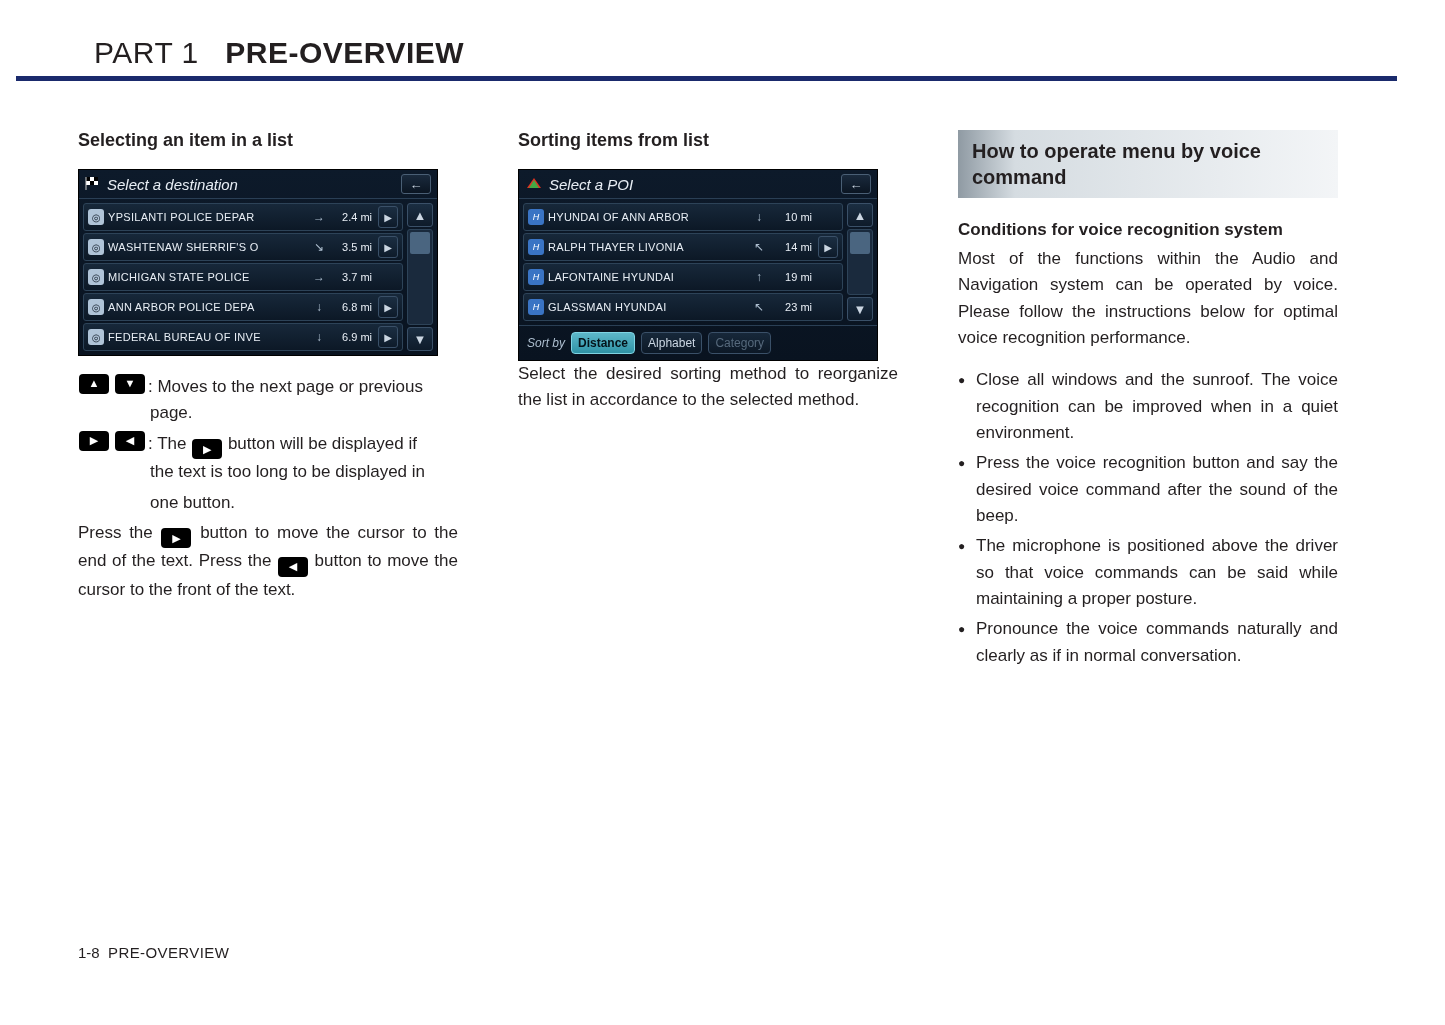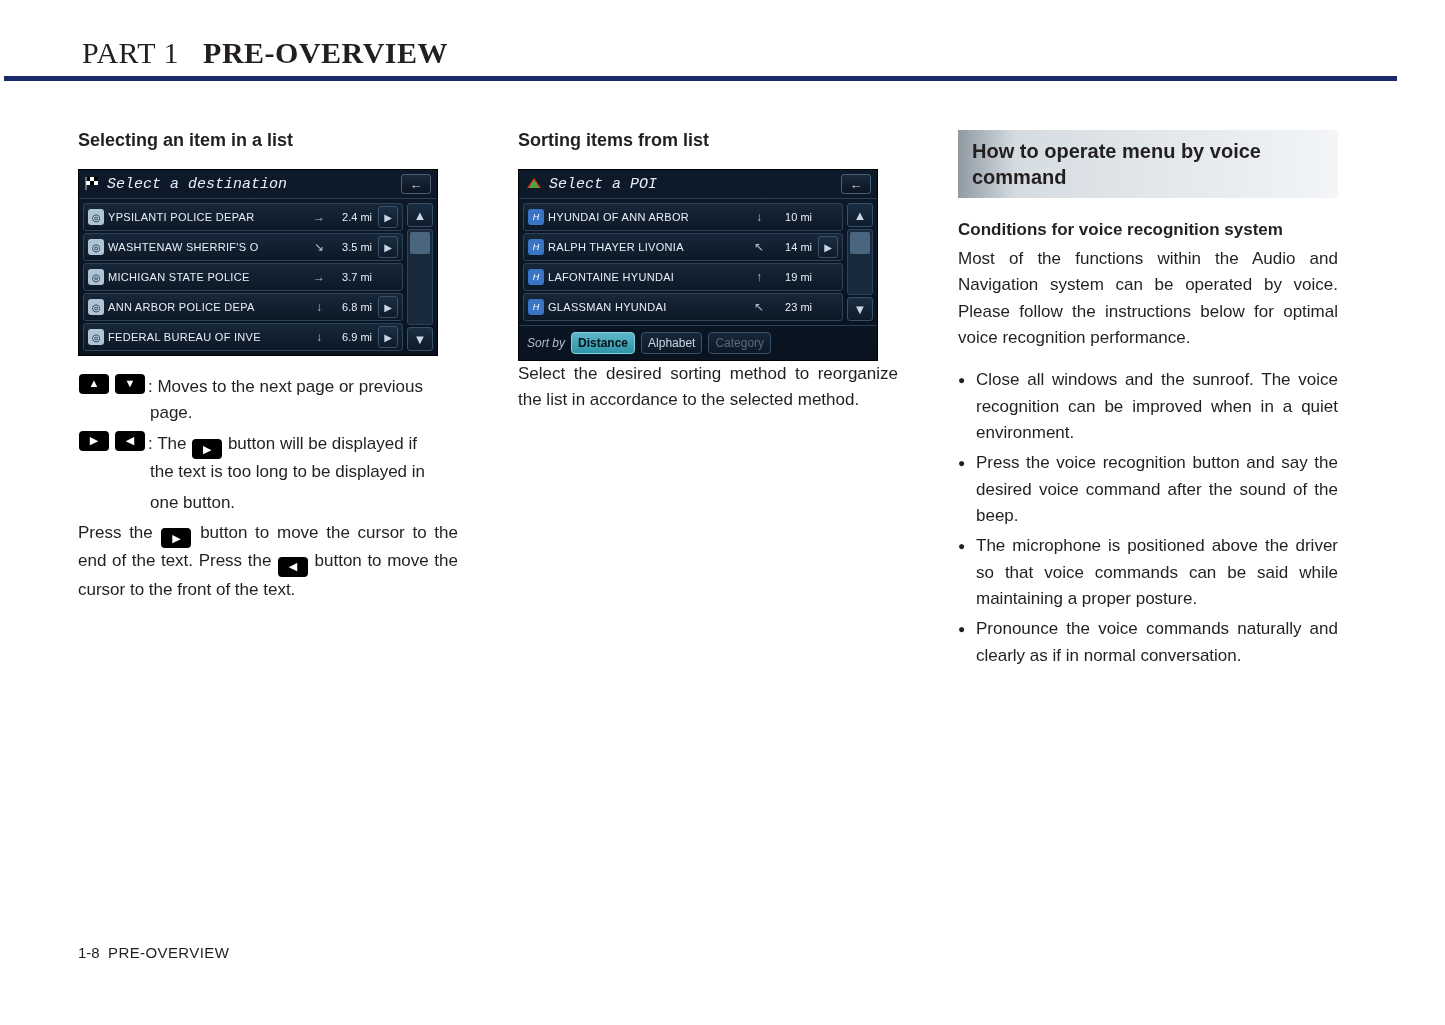--- a/index.html
+++ b/index.html
@@ -7,23 +7,22 @@
     width: 1445px;
     height: 1025px;
     background: #fff;
     font-family: "Myriad Pro", "Segoe UI", Arial, sans-serif;
     color: #231f20;
     position: relative;
   }
   .page-header {
     position: absolute;
     top: 36px;
-    left: 4px;
+    left: 16px;
     right: 48px;
-    font-family: Liberation Serif, serif;
   }
   .page-header .title {
     padding-left: 78px;
     font-size: 30px;
     letter-spacing: 0.5px;
   }
   .page-header .title .part { font-weight: 400; }
   .page-header .title .name { font-weight: 800; }
   .page-header .rule {
     margin-top: 6px;
@@ -55,21 +54,21 @@
     width: 360px;
   }
   .screen .titlebar {
     display: flex;
     align-items: center;
     justify-content: space-between;
     padding: 4px 6px;
     border-bottom: 1px solid #2a3f55;
   }
   .screen .titlebar .t-left { display:flex; align-items:center; gap:6px; }
-  .screen .titlebar .t-title { font-style: italic; font-size: 15px; font-family: Liberation Mono, monospace; }
+  .screen .titlebar .t-title { font-style: italic; font-size: 15px; }
   .screen .back-btn {
     width: 30px; height: 20px;
     background: linear-gradient(#1a2a3d,#0b1522);
     border: 1px solid #4a5f75;
     border-radius: 3px;
     display:flex; align-items:center; justify-content:center;
     color:#cbd6e2;
   }
   .screen .body { display:flex; padding: 4px; gap:4px; }
   .screen .rows { flex:1; display:flex; flex-direction:column; gap:2px; }

